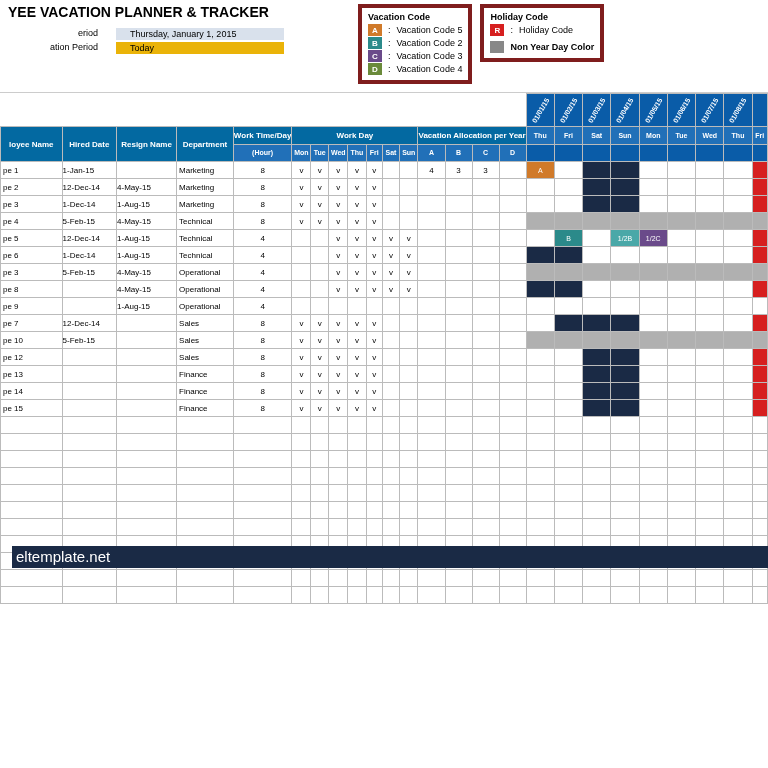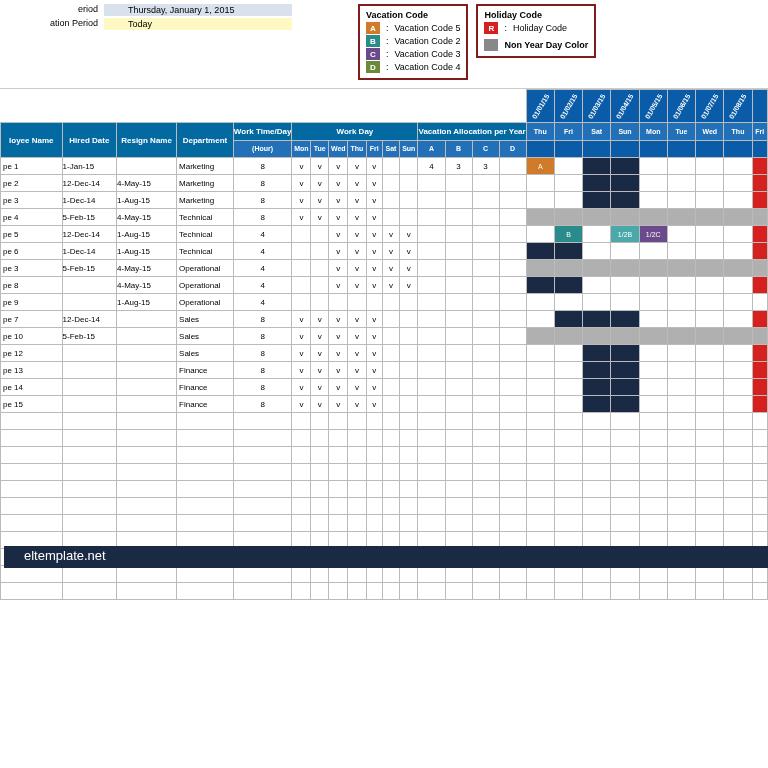--- a/index.html
+++ b/index.html
@@ -1,22 +1,22 @@
 <!DOCTYPE html>
 <html><head>
 <meta charset="utf-8">
 <style>
 body{margin:0;font-family:Arial,sans-serif;font-size:9px;background:#fff;color:#000;width:768px;height:768px;overflow:hidden}
 .header-row{display:flex;align-items:flex-start;padding:4px 0 8px 0;border-bottom:1px solid #ccc}
 .title-block{flex:0 0 290px;padding-left:8px}
 .title{font-size:14px;font-weight:bold;margin-bottom:8px}
 .period-row{display:flex;font-size:9px;margin-bottom:2px}
-.period-label{width:90px;text-align:right;padding-right:6px}
-.period-val{background:#d9e1ec;padding:1px 24px;min-width:140px}
-.legend-box{border:2px solid #7f1d1d;padding:4px 6px;margin-left:60px;font-size:9px}
+.period-label{width:90px;text-align:right;padding-right:18px}
+.period-val{background:#d9e1ec;padding:1px 14px;min-width:140px}
+.legend-box{border:4px solid #7f1d1d;padding:4px 6px;margin-left:60px;font-size:9px}
 .legend-title{font-weight:bold;margin-bottom:2px}
 .legend-item{display:flex;align-items:center;margin-bottom:1px}
 .badge{width:14px;height:12px;display:inline-flex;align-items:center;justify-content:center;color:#fff;font-size:8px;margin-right:6px;font-weight:bold}
 .colon{margin-right:6px}
 .nonwork{width:14px;height:12px;background:#888;margin-right:6px}
 .spacer{height:4px}
 .grid{position:relative}
 table{border-collapse:collapse;table-layout:fixed}
 th,td{border:1px solid #bbb;padding:0;text-align:center;font-size:8px;height:16px;overflow:hidden;white-space:nowrap}
 th{background:#0369a1;color:#fff;font-weight:bold}
@@ -32,40 +32,41 @@
 .tall{height:34px}
 td.left{text-align:left;padding-left:2px}
 td.right{text-align:left;padding-right:2px}
 .cell-navy{background:#1a2a45}
 .cell-red{background:#d61f1f}
 .cell-gray{background:#b0b0b0}
 .cell-teal{background:#2b8a8a;color:#fff;font-size:7px}
 .cell-teal-lt{background:#4aa8a8;color:#fff;font-size:7px}
 .cell-purple{background:#6a4a8a;color:#fff;font-size:7px}
 .cell-orange{background:#d07a2a;color:#fff;font-size:7px}
-.footer{position:absolute;left:4px;right:0;bottom:200px;height:18px;background:#1a2a45;color:#fff;font-size:13px;padding:2px 20px}
+.footer{position:absolute;left:12px;right:0;bottom:200px;height:18px;background:#1a2a45;color:#fff;font-size:15px;padding:2px 4px}
 .rot{transform:rotate(-60deg);transform-origin:center;display:inline-block;font-size:7px}
 th.calh{height:48px;padding:0;position:relative}
 .allocA{background:#d07a2a;color:#fff}
 .allocB{background:#2b8a8a;color:#fff}
 .allocC{background:#6a4a8a;color:#fff}
 .allocD{background:#6a8a3a;color:#fff}
 </style>
 </head>
 <body>
 
 <div class="header-row">
   <div class="title-block">
+    <div class="title">YEE VACATION PLANNER &amp; TRACKER</div>
     <div class="period-row">
       <div class="period-label">eriod</div>
       <div class="period-val">Thursday, January 1, 2015</div>
     </div>
     <div class="period-row">
       <div class="period-label">ation Period</div>
-      <div class="period-val" style="background:#fef9c3">Today</div>
+      <div class="period-val" style="background:#eab308">Today</div>
     </div>
   </div>
   <div class="legend-box">
     <div class="legend-title">Vacation Code</div>
     <div id="vac-items">
         <div class="legend-item">
           <span class="badge" style="background:#d07a2a">A</span>
           <span class="colon">:</span>
           <span>Vacation Code 5</span>
         </div>

